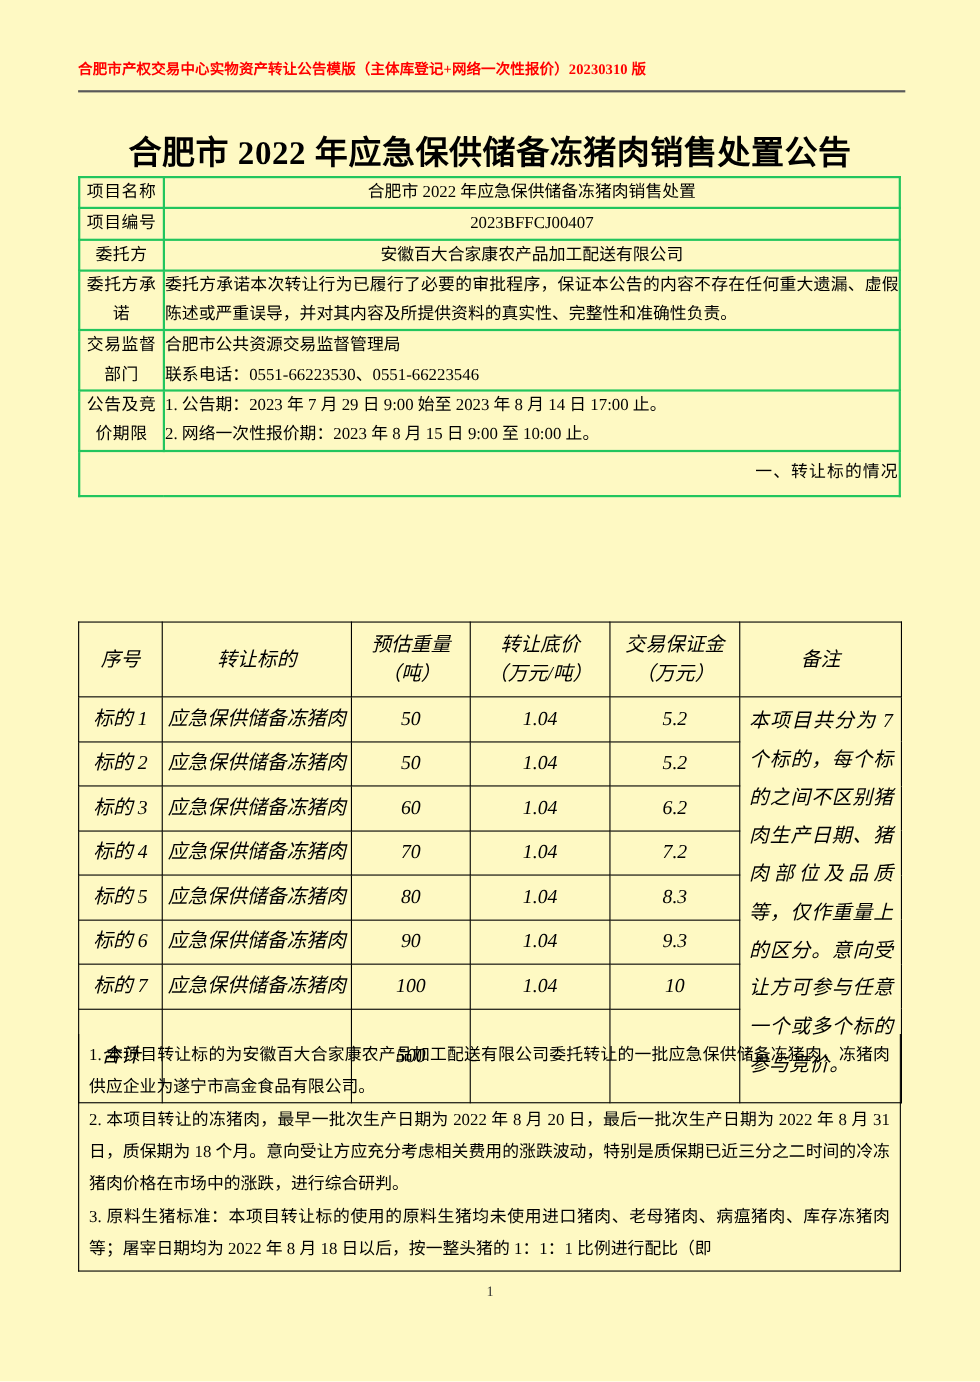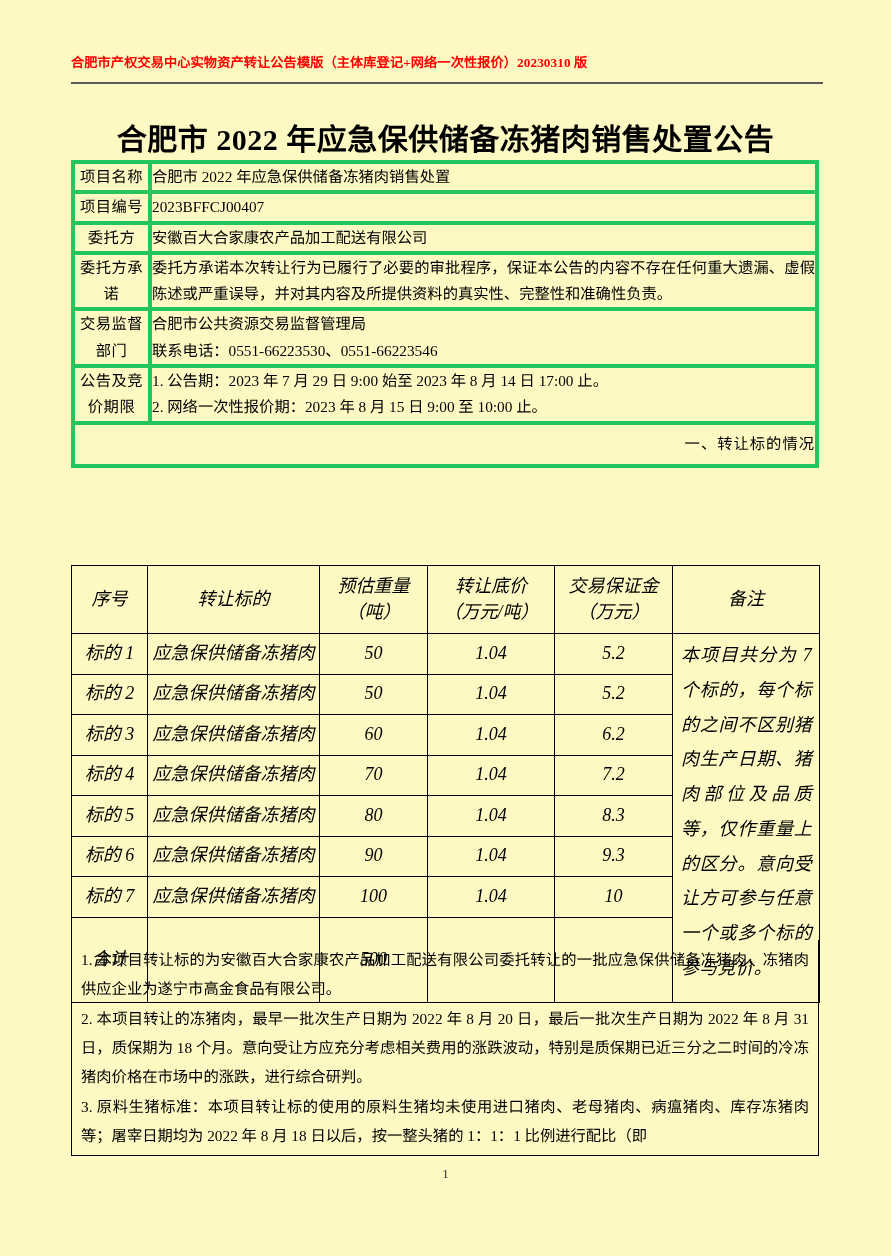--- a/index.html
+++ b/index.html
@@ -61,32 +61,33 @@
   .main-table {
     position: absolute;
     left: 71px;
     top: 160px;
     width: 748px;
     border-collapse: collapse;
     table-layout: fixed;
     font-size: 15.3px;
   }
   .main-table td {
-    border: 4px solid #22c55e;
+    border: 2px solid #22c55e;
     padding: 0;
     vertical-align: middle;
     line-height: 1.72;
   }
   .lbl {
     width: 77px;
     text-align: center;
     padding: 4px 3px;
     letter-spacing: 0.5px;
   }
   .val-center {
+    text-align: center;
     padding: 7px 8px;
     margin-top: 17px;
   }
   .val-left {
     text-align: left;
     padding: 6px 9px;
     line-height: 1.8;
   }
   .val-just {
     text-align: justify;

